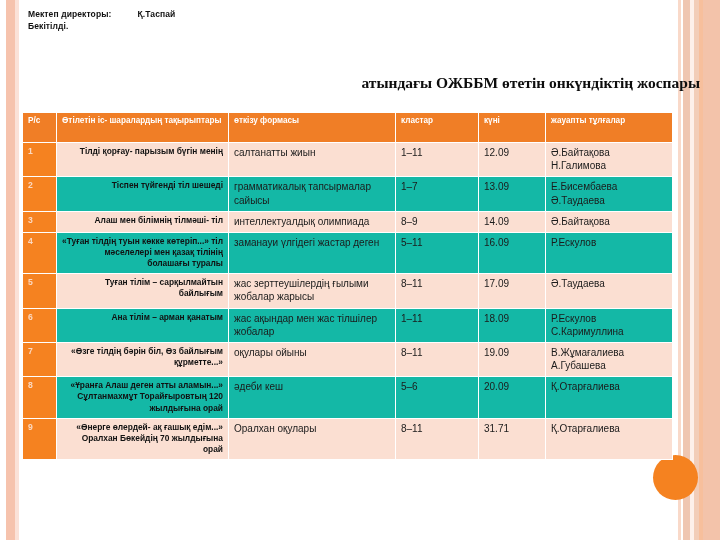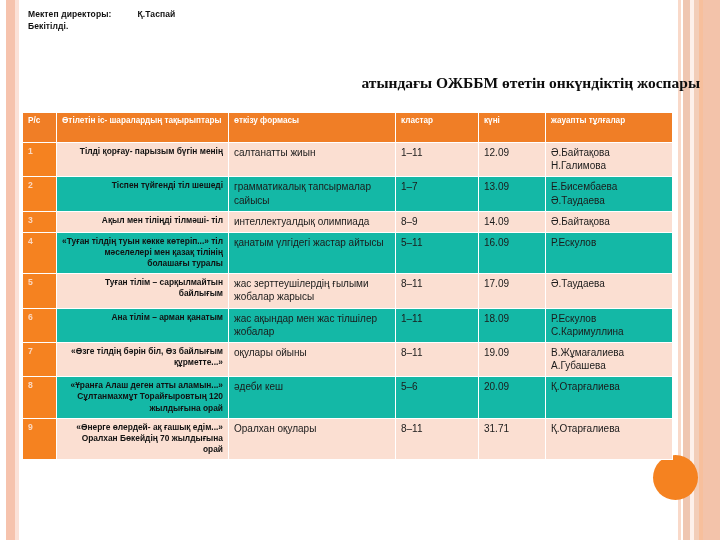--- a/index.html
+++ b/index.html
@@ -200,32 +200,32 @@
           <td class="plain">грамматикалық тапсырмалар сайысы</td>
           <td class="plain">1–7</td>
           <td class="plain">13.09</td>
           <td class="plain">
             <span class="cellline">Е.Бисембаева</span>
             <span class="cellline">Ә.Таудаева</span>
           </td>
         </tr>
         <tr class="band-a">
           <td class="num">3</td>
-          <td class="topic">Ақыл мен тіліңді тілмәші- тіл</td>
+          <td class="topic">Алаш мен білімнің тілмәші- тіл</td>
           <td class="plain">интеллектуалдық олимпиада</td>
           <td class="plain">8–9</td>
           <td class="plain">14.09</td>
           <td class="plain">
             <span class="cellline">Ә.Байтақова</span>
           </td>
         </tr>
         <tr class="band-b">
           <td class="num">4</td>
           <td class="topic">«Туған тілдің туын көкке көтеріп...» тіл мәселелері мен қазақ тілінің болашағы туралы</td>
-          <td class="plain">қанатым үлгідегі жастар айтысы</td>
+          <td class="plain">заманауи үлгідегі жастар деген</td>
           <td class="plain">5–11</td>
           <td class="plain">16.09</td>
           <td class="plain">
             <span class="cellline">Р.Ескулов</span>
           </td>
         </tr>
         <tr class="band-a">
           <td class="num">5</td>
           <td class="topic">Туған тілім – сарқылмайтын байлығым</td>
           <td class="plain">жас зерттеушілердің ғылыми жобалар жарысы</td>

